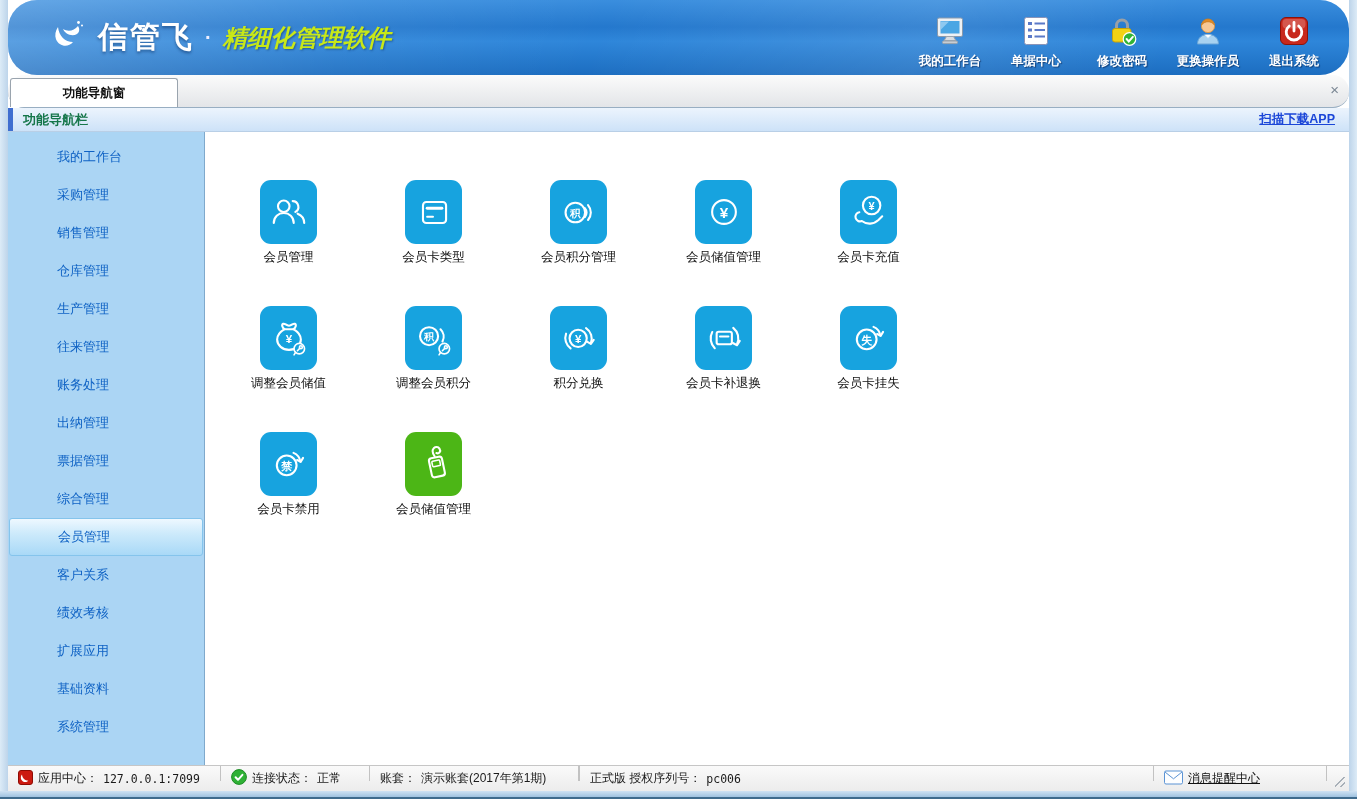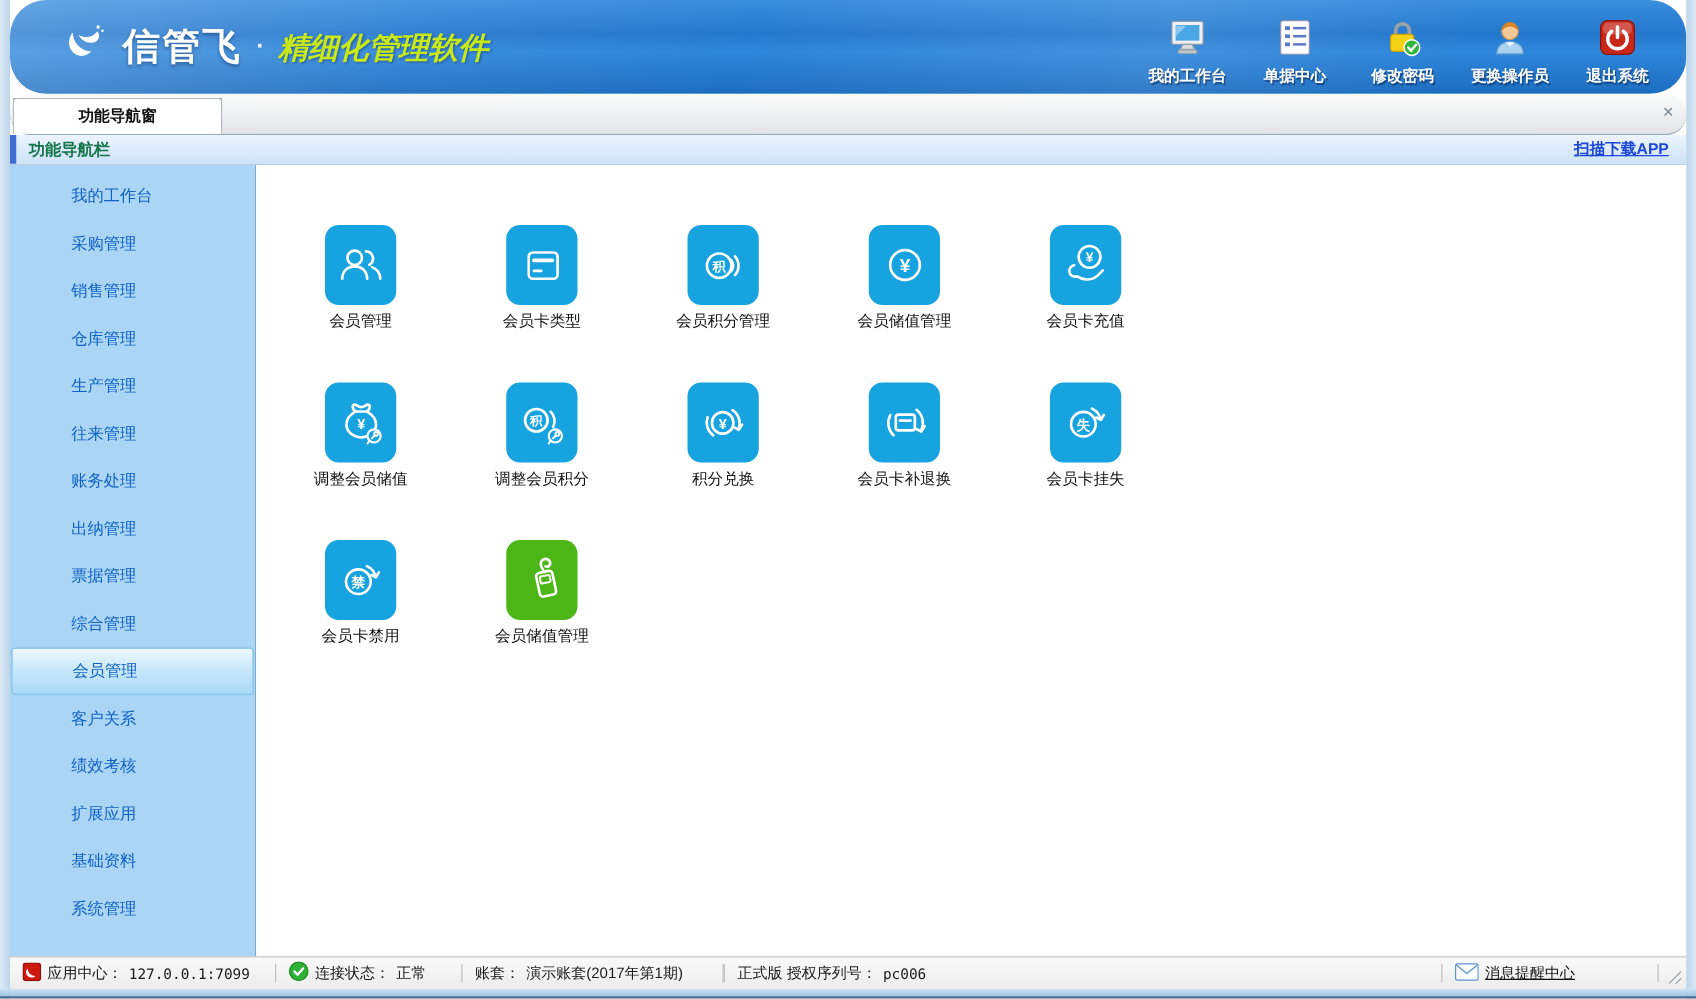--- a/index.html
+++ b/index.html
@@ -57,21 +57,21 @@
   .tile-green{background:var(--tile-green);}
   .app-label{margin-top:5px;font-size:12.5px;color:#111;}
   .tile svg path,.tile svg circle,.tile svg rect,.tile svg ellipse,.tile svg line{stroke:#fff;stroke-width:2;fill:none;stroke-linecap:round;stroke-linejoin:round;}
   .tile svg text{fill:#fff;stroke:none;font-weight:bold;text-anchor:middle;font-family:inherit;}
   .tile svg .thick{stroke-width:2.8;}
   .tile svg .thin{stroke-width:1.5;}
   .tile-blue svg circle.badge-bg{fill:var(--tile-blue);stroke:#fff;stroke-width:1.6;}
 
   
   .statusbar{height:26px;flex:0 0 26px;background:linear-gradient(#fafafa,#ececec);border-top:1px solid #c6c6c6;
-    display:flex;align-items:center;font-size:12px;color:#1a1a1a;}
+    display:flex;align-items:flex-start;font-size:12px;color:#1a1a1a;}
   .seg{display:flex;align-items:center;gap:5px;padding:0 10px;height:100%;white-space:nowrap;}
   .seg-app{width:212px;}
   .seg-conn{width:148px;}
   .seg-account{width:208px;}
   .seg-operator{width:205px;}
   .seg-license{flex:1;}
   .seg-message{width:172px;}
   .divider{width:1px;height:15px;background:#c2c2c2;}
   .mono{font-family:"DejaVu Sans Mono",monospace;font-size:11.5px;}
   .msg-link{text-decoration:underline;cursor:pointer;color:#111;}

